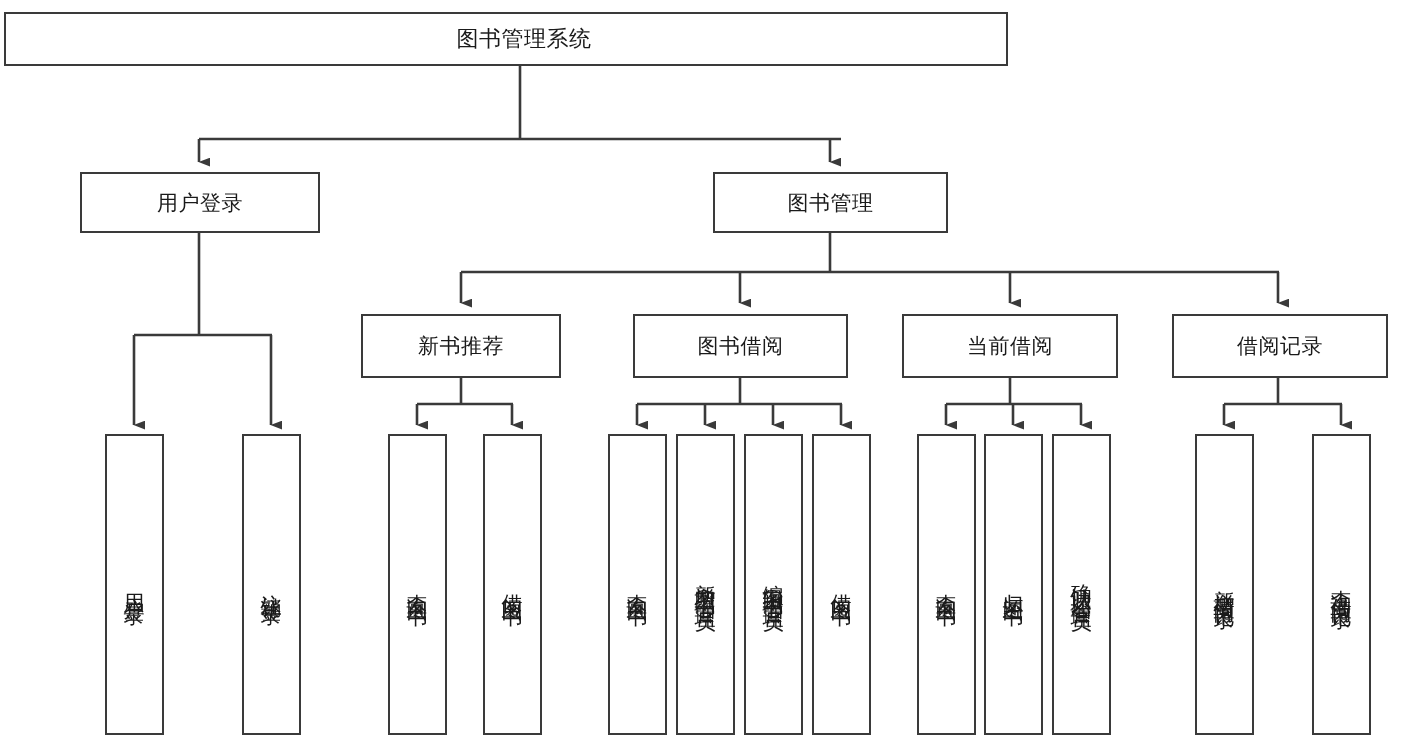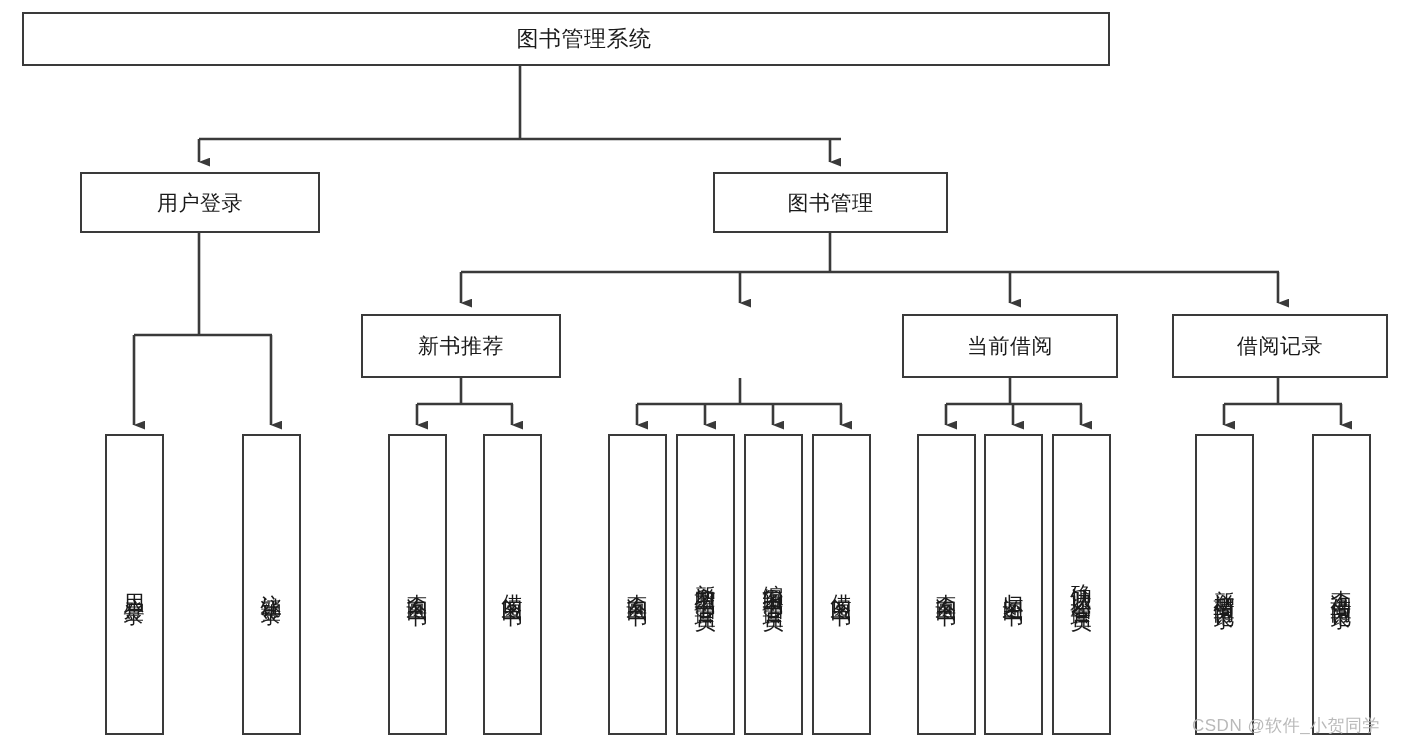--- a/index.html
+++ b/index.html
@@ -113,33 +113,36 @@
       <path d="M1081,404 L1081,425" marker-end="url(#arrow)"></path>
 
       <path d="M1278,378 L1278,404"></path>
       <path d="M1224,404 L1342,404"></path>
       <path d="M1224,404 L1224,425" marker-end="url(#arrow)"></path>
       <path d="M1341,404 L1341,425" marker-end="url(#arrow)"></path>
 
     </g>
   </svg>
 
-  <div class="node h root" style="left:22px; top:12px; width:1088px; height:54px;padding-left:36px;">
+  <div class="node h root" style="left:4px; top:12px; width:1004px; height:54px;padding-left:36px;">
     <span class="label">图书管理系统</span>
   </div>
 
   <div class="node h" style="left:80px; top:172px; width:240px; height:61px;">
     <span class="label">用户登录</span>
   </div>
   <div class="node h" style="left:361px; top:314px; width:200px; height:64px;">
     <span class="label">新书推荐</span>
   </div>
 
   <div class="node h" style="left:713px; top:172px; width:235px; height:61px;">
     <span class="label">图书管理</span>
+  </div>
+  <div class="node h" style="left:633px; top:314px; width:215px; height:64px;">
+    <span class="label">图书借阅</span>
   </div>
   <div class="node h" style="left:1172px; top:314px; width:216px; height:64px;">
     <span class="label">借阅记录</span>
   </div>
   <div class="node h" style="left:902px; top:314px; width:216px; height:64px;">
     <span class="label">当前借阅</span>
   </div>
 
   <div class="node v" style="left:105px; top:434px; width:59px; height:301px;">
     <span class="label">用户登录</span>
@@ -178,15 +181,14 @@
     <span class="label">确认归还（管理员）</span>
   </div>
 
   <div class="node v" style="left:1195px; top:434px; width:59px; height:301px;">
     <span class="label">新增借阅记录</span>
   </div>
   <div class="node v" style="left:1312px; top:434px; width:59px; height:301px;">
     <span class="label">查询借阅记录</span>
   </div>
 
-  <div class="watermark" style="left:1192px; top:714px;">CSDN @软件_小贺同学</div>
 
 </div>
 
 </body></html>

